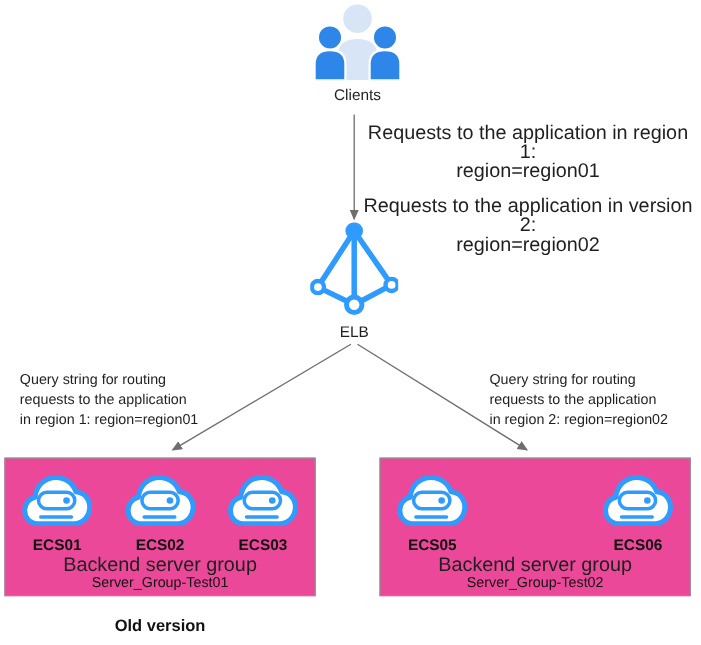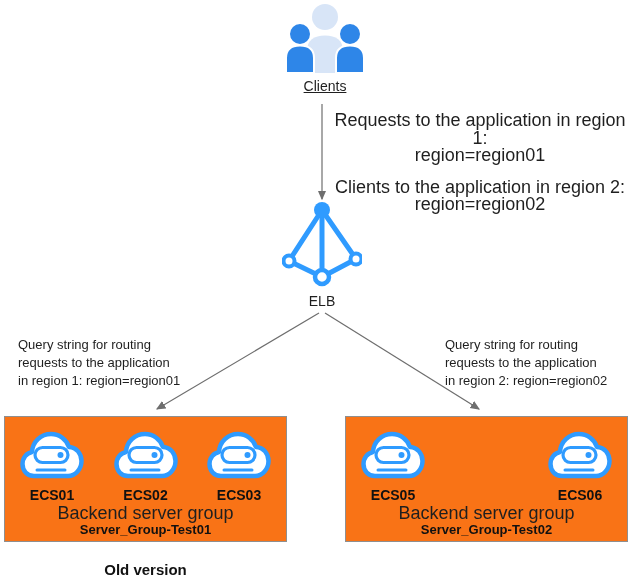--- a/index.html
+++ b/index.html
@@ -4,27 +4,27 @@
 <style>
   html,body{margin:0;padding:0;background:#fff;}
   body{width:637px;height:586px;position:relative;overflow:hidden;
        font-family:"Liberation Sans","DejaVu Sans",sans-serif;color:#1f1f1f;}
   .abs{position:absolute;}
   .center{text-align:center;}
   .ann{font-size:13px;line-height:18px;color:#1f1f1f;}
   .req-block p{margin:0 0 14px 0;font-size:18px;line-height:17.5px;}
   .node-label{font-size:14px;color:#1f1f1f;}
   .group-box{position:absolute;top:416px;width:281px;height:124px;
-             border:1px solid #8f8f8f;background:#f97316;
+             border:1px solid #8f8f8f;background:#ec4899;
              display:flex;flex-direction:column;}
   .icons-row{display:flex;justify-content:space-between;padding:10px 11px 0 11px;}
   .ecs-cell{display:flex;flex-direction:column;align-items:center;width:72px;}
   .ecs-label{font-size:14px;font-weight:bold;margin-top:4px;color:#111;}
   .grp-caption{font-size:18px;line-height:16px;margin-top:2px;}
-  .grp-name{font-size:13px;line-height:18px;font-weight:bold;color:#111;}
+  .grp-name{font-size:13px;line-height:18px;font-weight:normal;color:#111;}
   .version-label{font-size:15px;font-weight:bold;color:#111;}
   svg{display:block;}
 </style>
 </head>
 <body>
 
 <svg class="abs" style="left:0;top:0;" width="637" height="586" viewBox="0 0 637 586">
   <defs>
     <marker id="ah" markerWidth="9" markerHeight="8" refX="7" refY="3.5" orient="auto">
       <path d="M0,0 L8,3.5 L0,7 Z" fill="#6E6E6E"></path>
@@ -42,29 +42,29 @@
   </g>
   <g fill="#2E86E8" stroke="#fff" stroke-width="2">
     <circle cx="15" cy="31" r="11"></circle>
     <path d="M1,70 V55 C1,46 7,42.5 15,42.5 C23,42.5 29,46 29,55 V70 Z"></path>
   </g>
   <g fill="#2E86E8" stroke="#fff" stroke-width="2">
     <circle cx="65" cy="31" r="11"></circle>
     <path d="M51,70 V55 C51,46 57,42.5 65,42.5 C73,42.5 79,46 79,55 V70 Z"></path>
   </g>
 </svg>
-<div class="abs center node-label" style="left:245px;top:78px;width:160px;text-decoration:underline;">Clients</div>
+<div class="abs center node-label" style="left:245px;top:78px;width:160px;">Clients</div>
 
 <div class="abs center req-block" style="left:330px;top:112px;width:300px;">
   <p>
     <span>Requests to the application in region 1:</span><br>
     <span>region=region01</span>
   </p>
   <p>
-    <span>Clients to the application in region 2:</span><br>
+    <span>Requests to the application in version 2:</span><br>
     <span>region=region02</span>
   </p>
 </div>
 
 <svg class="abs" style="left:282px;top:202px;" width="80" height="88" viewBox="0 0 80 88">
   <g stroke="#2F9BFF" stroke-width="5" stroke-linecap="round">
     <line x1="40" y1="8" x2="7" y2="59"></line>
     <line x1="40" y1="8" x2="74" y2="57"></line>
     <line x1="40" y1="8" x2="40" y2="75"></line>
     <line x1="7" y1="59" x2="40" y2="75"></line>

